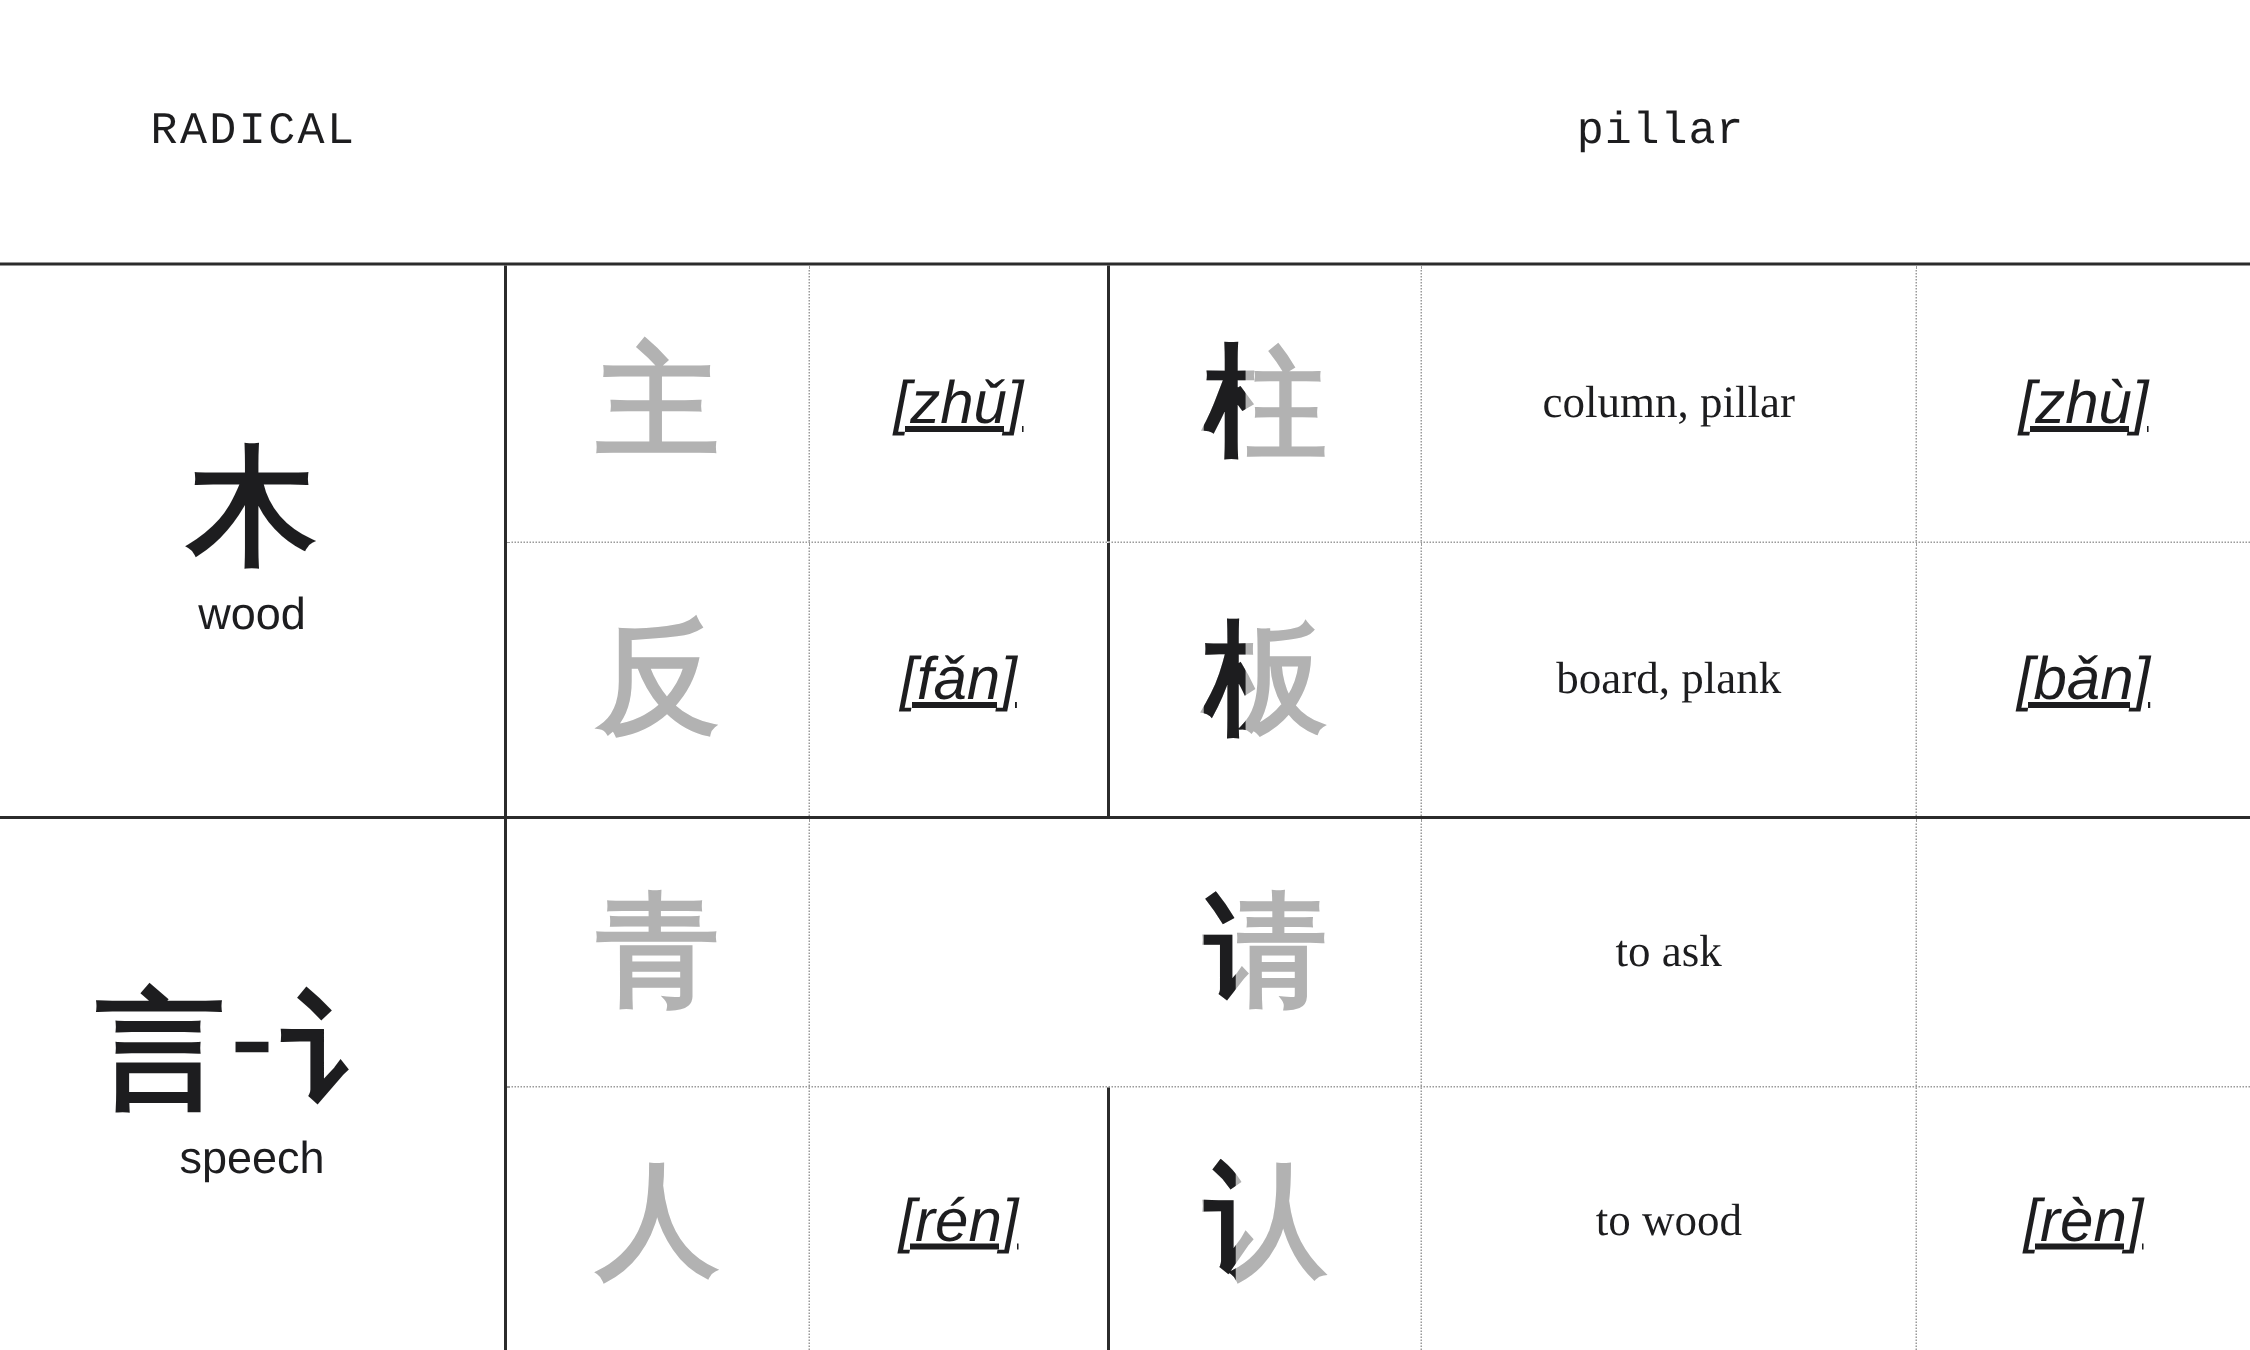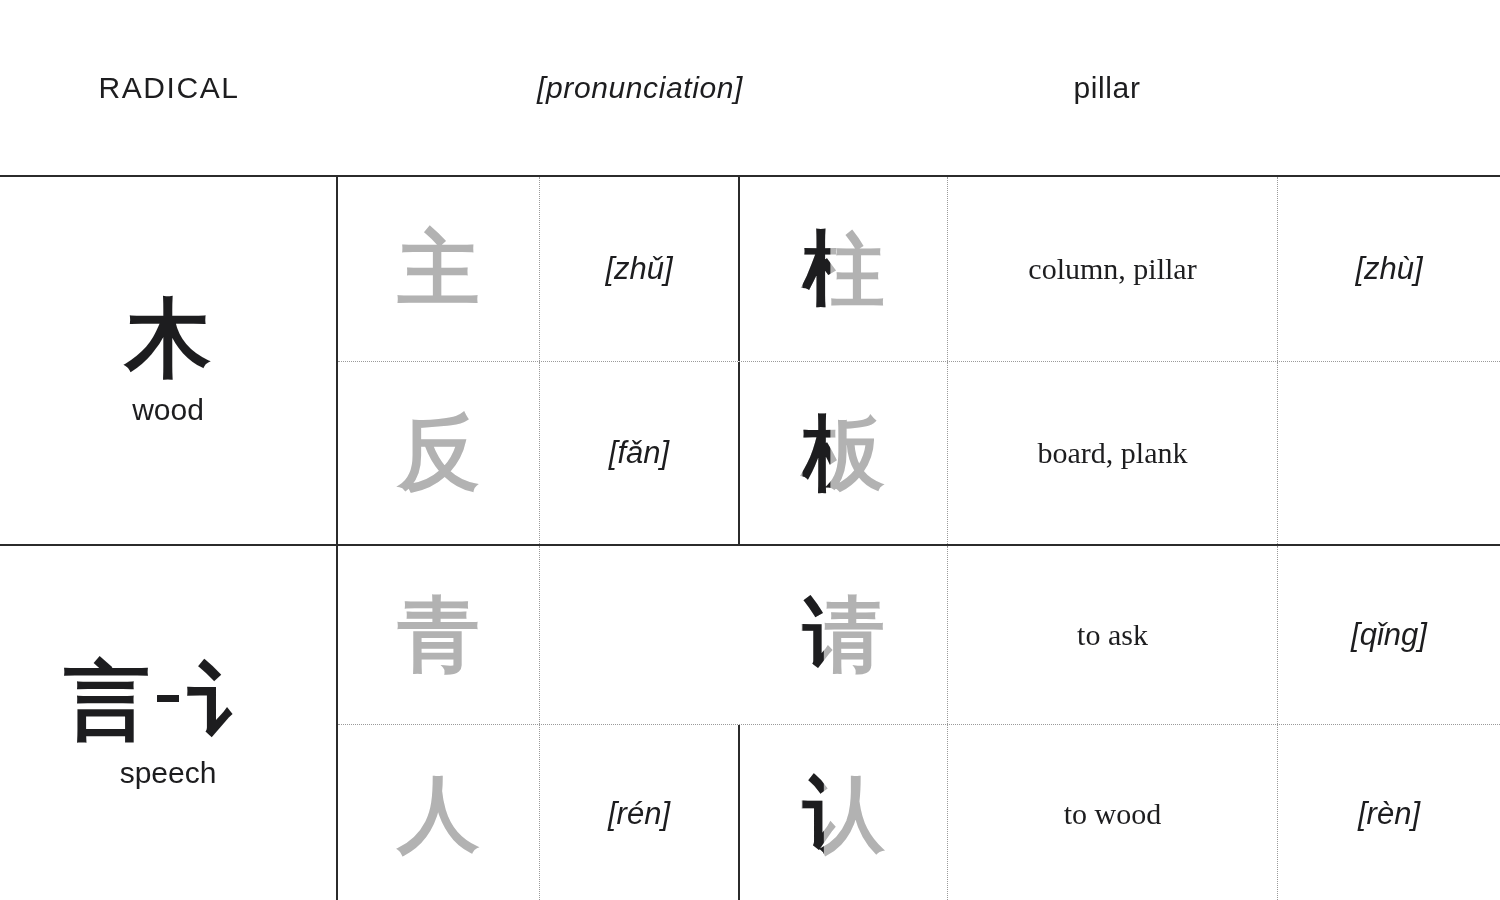--- a/index.html
+++ b/index.html
@@ -32,20 +32,21 @@
   }
   .hdr {
     position: absolute;
     top: 66px;
     font-size: 30px;
     line-height: 44px;
     letter-spacing: 0.6px;
     color: #1d1d1f;
     white-space: nowrap;
     text-align: center;
+    font-family: Liberation Mono, monospace;
   }
   .hdr-radical {
     left: 0;
     width: 338px;
     letter-spacing: 1.6px;
   }
   .hdr-pron {
     left: 338px;
     width: 604px;
     font-style: italic;
@@ -180,40 +181,40 @@
     left: 0;
     top: 0;
     color: #1d1d1f;
     clip-path: inset(0 66% 0 0);
     pointer-events: none;
   }
   .compound.left-narrow .overlay { clip-path: inset(0 74% 0 0); }
 
   .pron {
     font-style: italic;
-    font-size: 31px;
+    font-size: 40px;
     line-height: 36px;
     color: #1d1d1f;
     white-space: nowrap;
+    text-decoration: underline;
   }
   .meaning-txt {
     font-size: 30px;
     line-height: 36px;
     color: #1d1d1f;
     white-space: nowrap;
   }
 </style>
 </head>
 <body>
 
 <div id="page">
 
   <div class="header-row">
     <div class="hdr hdr-radical">RADICAL</div>
-    <div class="hdr hdr-pron">[pronunciation]</div>
     <div class="hdr hdr-meaning">pillar</div>
   </div>
 
   <div class="table">
 
     <div class="group group-1">
       <div class="cell-radical">
         <div class="radical-glyph">
           <span>木</span>
         </div>
@@ -251,20 +252,23 @@
             <span class="pron">[fǎn]</span>
           </div>
           <div class="c c-char">
             <span class="compound">
               <span class="base">板</span>
               <span class="overlay">板</span>
             </span>
           </div>
           <div class="c c-mean">
             <span class="meaning-txt">board, plank</span>
+          </div>
+          <div class="c c-cpron">
+            <span class="pron">[bǎn]</span>
           </div>
         </div>
       </div>
     </div>
 
     <div class="group group-2">
       <div class="cell-radical">
         <div class="radical-glyph">
           <span>言</span>
           <span class="radical-dash">–</span>
@@ -281,23 +285,20 @@
           </div>
           <div class="c c-char">
             <span class="compound left-narrow">
               <span class="base">请</span>
               <span class="overlay">请</span>
             </span>
           </div>
           <div class="c c-mean">
             <span class="meaning-txt">to ask</span>
           </div>
-          <div class="c c-cpron">
-            <span class="pron">[qǐng]</span>
-          </div>
         </div>
 
         <div class="ex-row">
           <div class="c c-phon">
             <span class="cjk gray">人</span>
           </div>
           <div class="c c-ppron">
             <span class="pron">[rén]</span>
           </div>
           <div class="c c-char">

